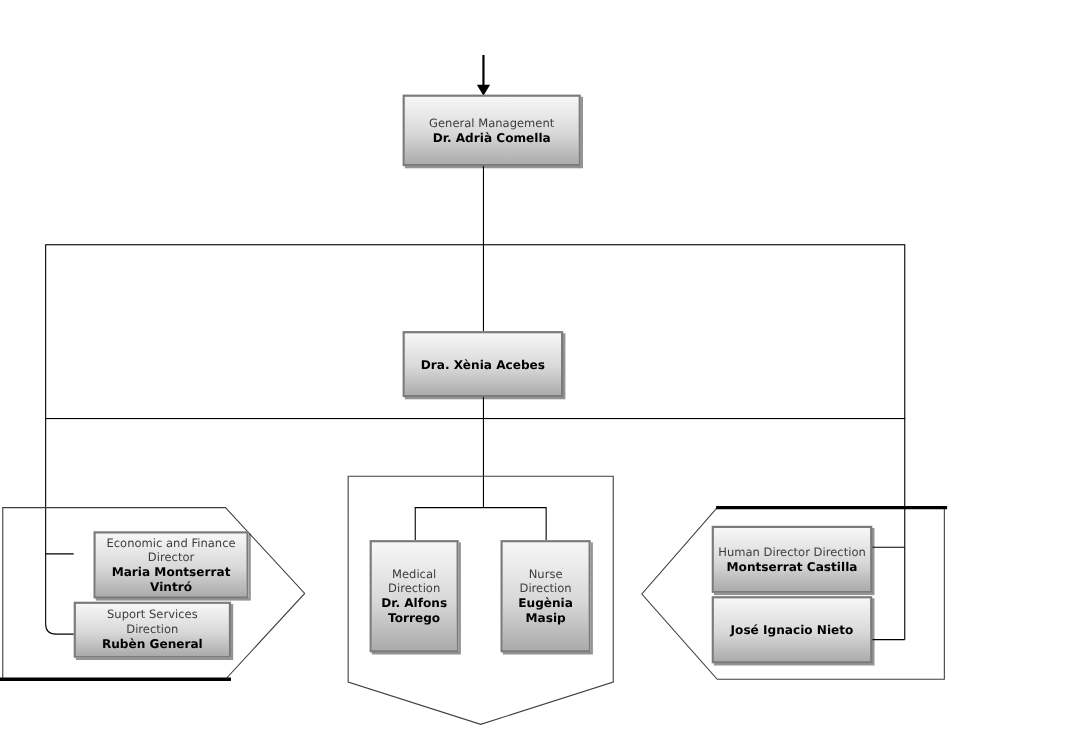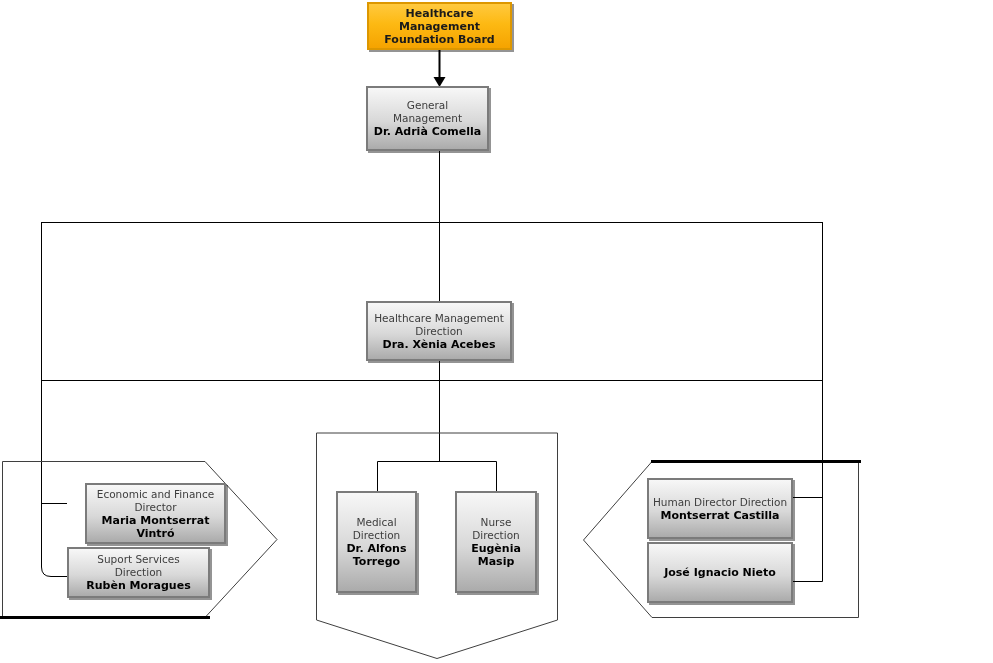--- a/index.html
+++ b/index.html
@@ -87,42 +87,38 @@
 
       <path d="M858.5 461.5 H652 L583.5 540 L652 617.5 H858.5 Z"></path>
     </g>
     <g stroke="#000000" fill="#000000">
       <polygon points="433.5,77 445.5,77 439.5,87" stroke="none"></polygon>
       <line x1="0" y1="617.5" x2="210" y2="617.5" stroke-width="3"></line>
       <line x1="651" y1="461.5" x2="861" y2="461.5" stroke-width="3"></line>
     </g>
   </svg>
 
-  <div class="node accent" style="left:367px; top:2px; width:145px; height:48px;">
-    <div class="name">Healthcare Management Foundation Board</div>
-  </div>
 
-  <div class="node" style="left:366px; top:86px; width:123px; height:65px;text-align:center;">
+  <div class="node" style="left:366px; top:86px; width:162px; height:65px;text-align:center;">
     <div class="title">General Management</div>
     <div class="name">Dr. Adrià Comella</div>
   </div>
 
   <div class="node" style="left:366px; top:301px; width:146px; height:60px;">
-    <div class="title">Healthcare Management Direction</div>
     <div class="name">Dra. Xènia Acebes</div>
   </div>
 
   <div class="node" style="left:85px; top:483px; width:141px; height:61px;justify-content:center;">
     <div class="title">Economic and Finance Director</div>
     <div class="name">Maria Montserrat Vintró</div>
   </div>
 
   <div class="node" style="left:67px; top:547px; width:143px; height:51px;">
     <div class="title">Suport Services Direction</div>
-    <div class="name">Rubèn Moragues</div>
+    <div class="name">Rubèn General</div>
   </div>
 
   <div class="node" style="left:336px; top:491px; width:81px; height:102px;">
     <div class="title">Medical Direction</div>
     <div class="name">Dr. Alfons Torrego</div>
   </div>
 
   <div class="node" style="left:455px; top:491px; width:82px; height:102px;">
     <div class="title">Nurse Direction</div>
     <div class="name">Eugènia Masip</div>

